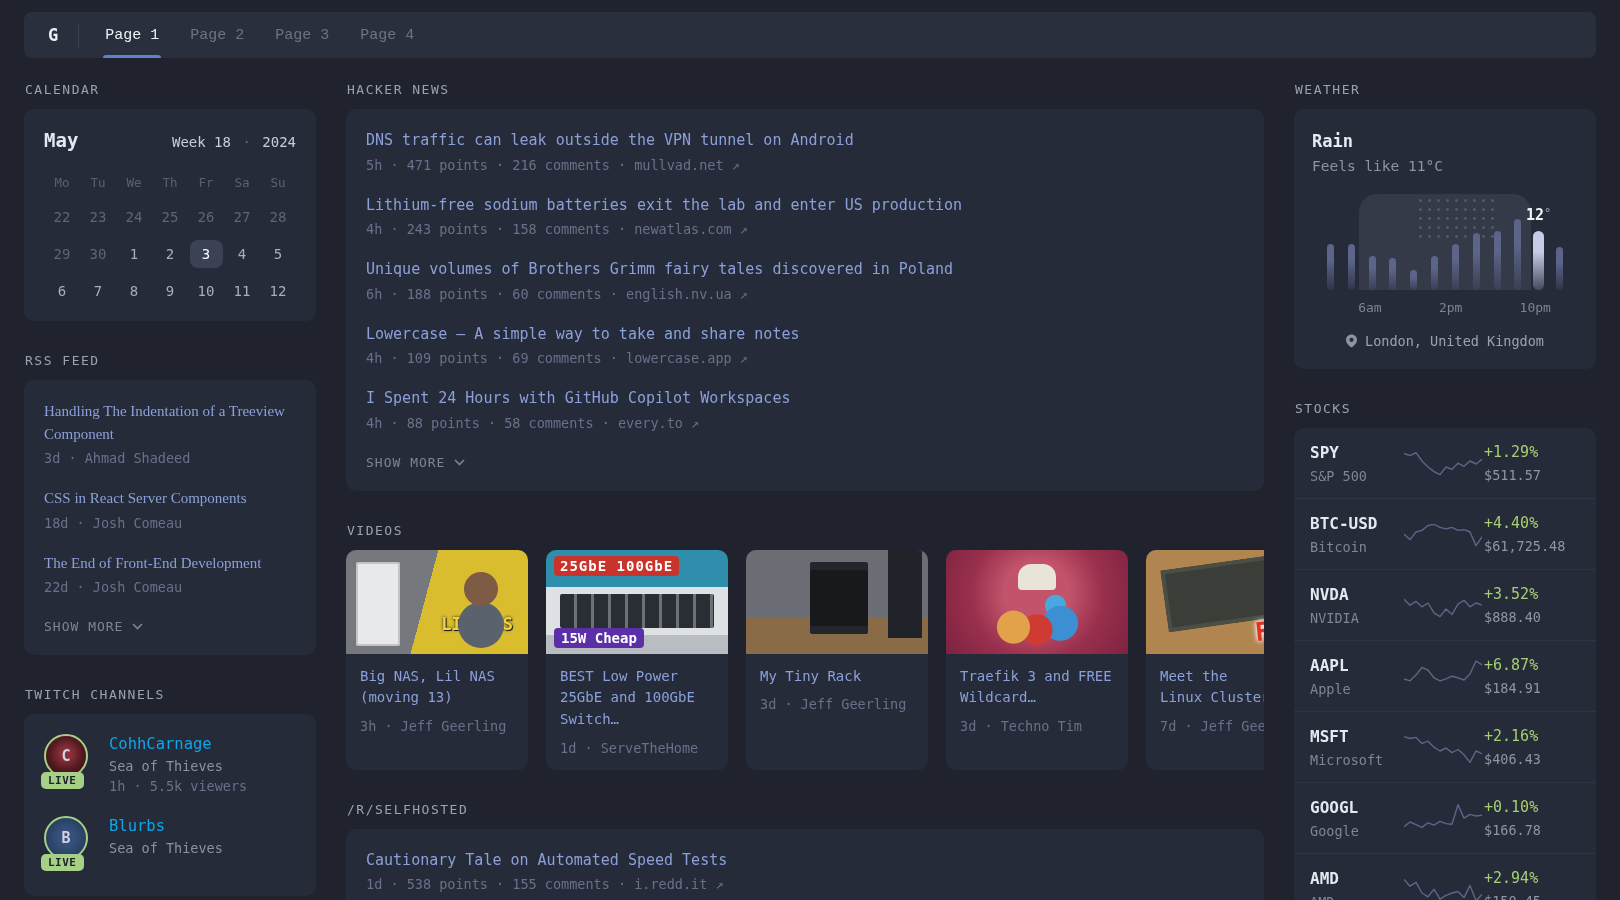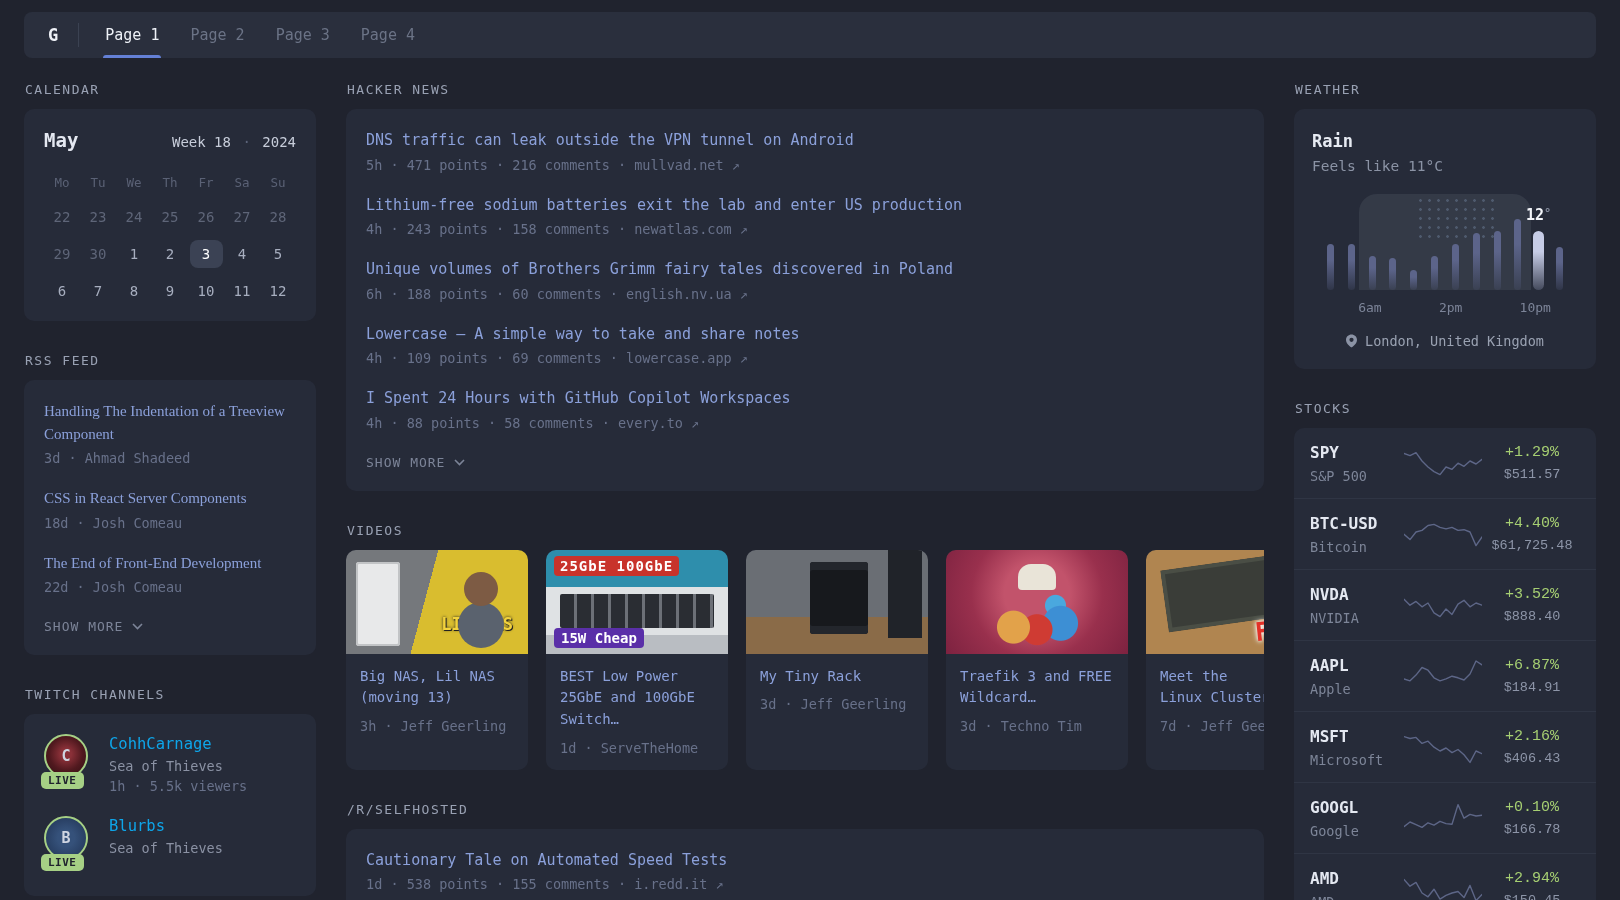--- a/index.html
+++ b/index.html
@@ -10,21 +10,21 @@
   }
   *{box-sizing:border-box; margin:0; padding:0;}
   html,body{width:1620px;height:900px;overflow:hidden;}
   body{background:var(--bg); font-family:"DejaVu Sans Mono","Liberation Mono",monospace; color:var(--text);}
   .page{padding:12px 24px 0;}
   
   .navbar{height:46px;background:var(--nav);border-radius:8px;display:flex;align-items:stretch;padding:0 20px;}
   .logo{align-self:center;color:#eef1f7;font-size:17px;font-weight:bold;padding:0 20px 0 4px;cursor:pointer;}
   .nav-sep{width:1px;background:#3b4252;margin:11px 0;}
   .tabs{display:flex;margin-left:24px;gap:27px;}
-  .tab{display:flex;align-items:center;color:#6b7386;font-size:15px;position:relative;cursor:pointer;padding:4px 2px;}
+  .tab{display:flex;align-items:center;color:#6b7386;font-size:15px;position:relative;cursor:pointer;padding:4px 2px;font-family:Liberation Mono, monospace;}
   .tab.active{color:#eef1f7;}
   .tab.active::after{content:"";position:absolute;left:0;right:0;bottom:0;height:3px;background:var(--accent);border-radius:3px 3px 0 0;}
   
   .columns{display:flex;gap:30px;margin-top:24px;align-items:flex-start;}
   .col-left{width:292px;flex-shrink:0;}
   .col-mid{flex:1;min-width:0;}
   .col-right{width:302px;flex-shrink:0;}
   .widget{margin-bottom:32px;}
   .section-label{color:var(--label);font-size:13px;font-weight:normal;letter-spacing:1.5px;margin:0 0 12px 1px;}
   .card{background:var(--card);border-radius:10px;}
@@ -103,21 +103,21 @@
   .pin{fill:#8b93a5;}
   
   .stocks-card{overflow:hidden;}
   .stock-row{display:flex;align-items:center;padding:13px 16px;cursor:pointer;}
   .stock-row + .stock-row{border-top:1px solid #2f3544;}
   .s-id{width:92px;flex-shrink:0;}
   .s-sym{color:#e4e8f1;font-size:16px;font-weight:bold;}
   .s-name{color:#7d8598;font-size:13.5px;margin-top:6px;}
   .s-spark{flex:1;display:flex;justify-content:center;}
   .s-spark svg{display:block;}
-  .s-right{width:96px;flex-shrink:0;text-align:center;font-family:Liberation Mono, monospace;}
+  .s-right{width:96px;flex-shrink:0;text-align:left;}
   .s-chg{font-size:15px;}
   .s-chg.up{color:var(--green);}
   .s-price{color:var(--dim2);font-size:13.5px;margin-top:6px;}
 </style>
 </head>
 <body>
 
 <div class="page">
 
   <header class="navbar">

